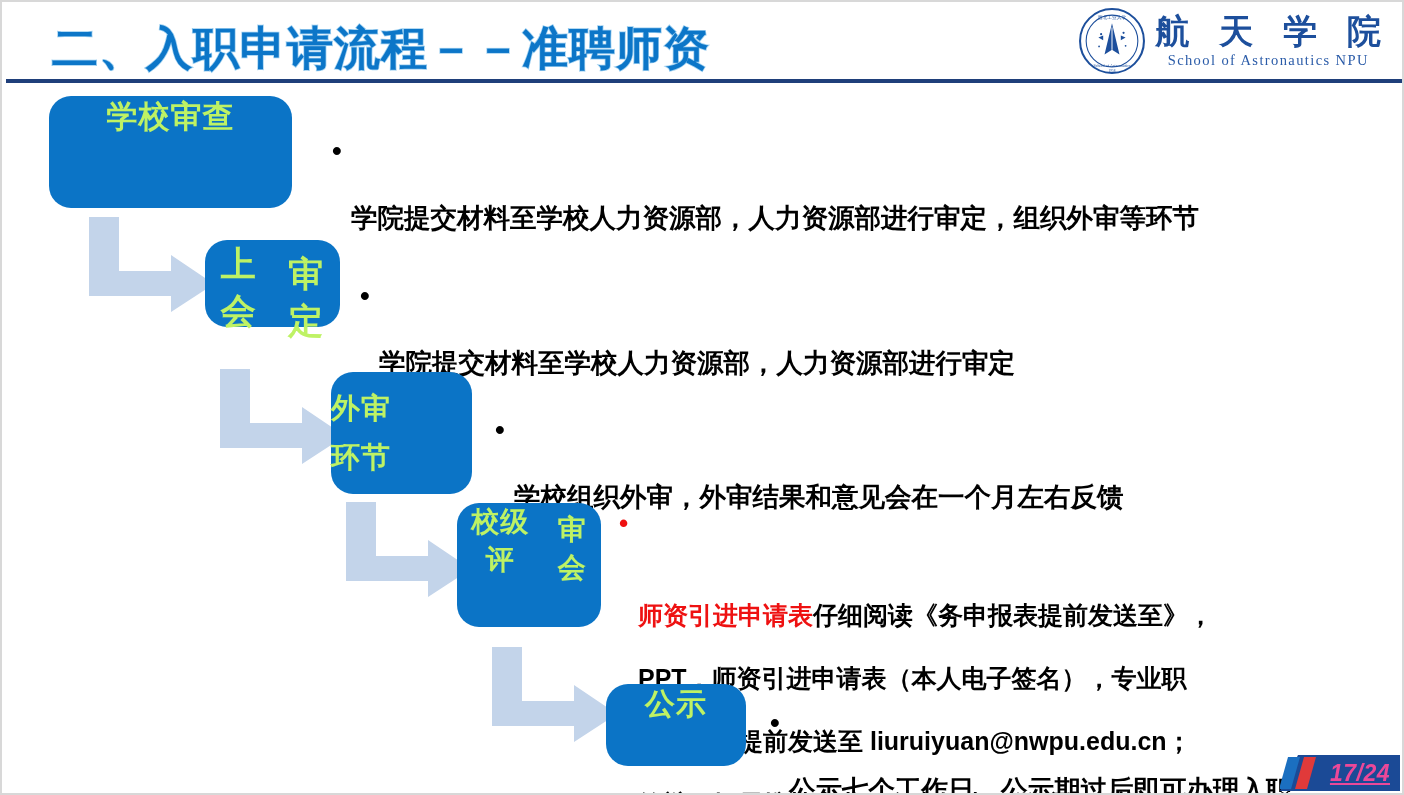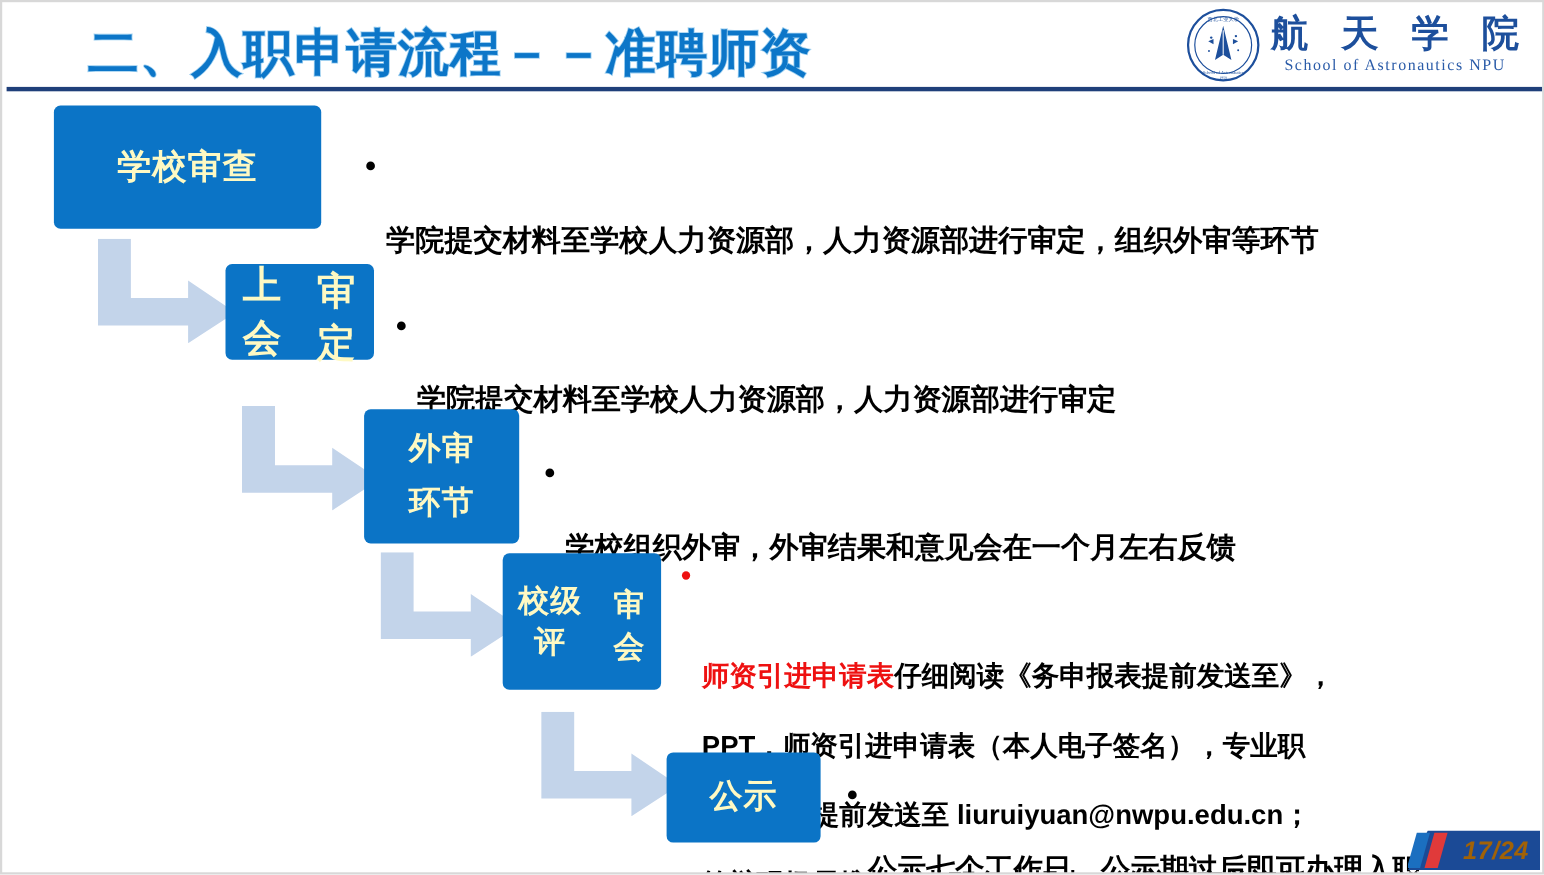--- a/index.html
+++ b/index.html
@@ -17,21 +17,20 @@
 
   
   #title{
     position:absolute;left:50px;top:16px;
     font-size:46px;font-weight:bold;
     letter-spacing:1px;
     color:#0c76c8;
     -webkit-text-stroke:1.5px #9fd0f0;
     paint-order:stroke fill;
     white-space:nowrap;
-    margin-left:28px;
   }
   #header-rule{
     position:absolute;left:4px;top:77px;width:1396px;height:4px;
     background:#1f3f7a;
   }
 
   
   #logo{
     position:absolute;right:12px;top:5px;
     display:flex;align-items:center;
@@ -45,24 +44,24 @@
   }
   #logo-en{
     font-family:"Liberation Serif","DejaVu Serif",serif;
     font-size:14.5px;color:#2a5ba8;letter-spacing:1.4px;margin-top:5px;
   }
 
   
   .node{
     position:absolute;
     background:#0b74c6;
-    border-radius:6px;
-    color:#fef9c3;
+    border-radius:22px;
+    color:#bef264;
     font-weight:bold;
-    display:flex;align-items:center;justify-content:center;
+    display:flex;align-items:flex-start;justify-content:center;
     text-align:center;
     line-height:1.35;
     letter-spacing:1px;
     box-sizing:border-box;
   }
   .node span{display:block;}
 
   .elbow{position:absolute;}
   .elbow svg{display:block;}
 
@@ -84,23 +83,24 @@
   #pagenum{
     position:absolute;right:2px;bottom:2px;
     height:36px;width:120px;
     display:flex;align-items:center;justify-content:flex-end;
   }
   #pagenum .shape{
     position:absolute;right:0;bottom:0;width:120px;height:36px;
   }
   #pagenum .num{
     position:relative;
-    color:#a16207;font-size:23px;font-weight:bold;font-style:italic;
+    color:#ec4899;font-size:23px;font-weight:bold;font-style:italic;
     padding-right:10px;letter-spacing:0.5px;
     z-index:2;
+    text-decoration:underline;
   }
 </style>
 </head>
 <body>
 
 <div id="slide">
 
   <div id="title">二、入职申请流程－－准聘师资</div>
   <div id="header-rule"></div>
 

